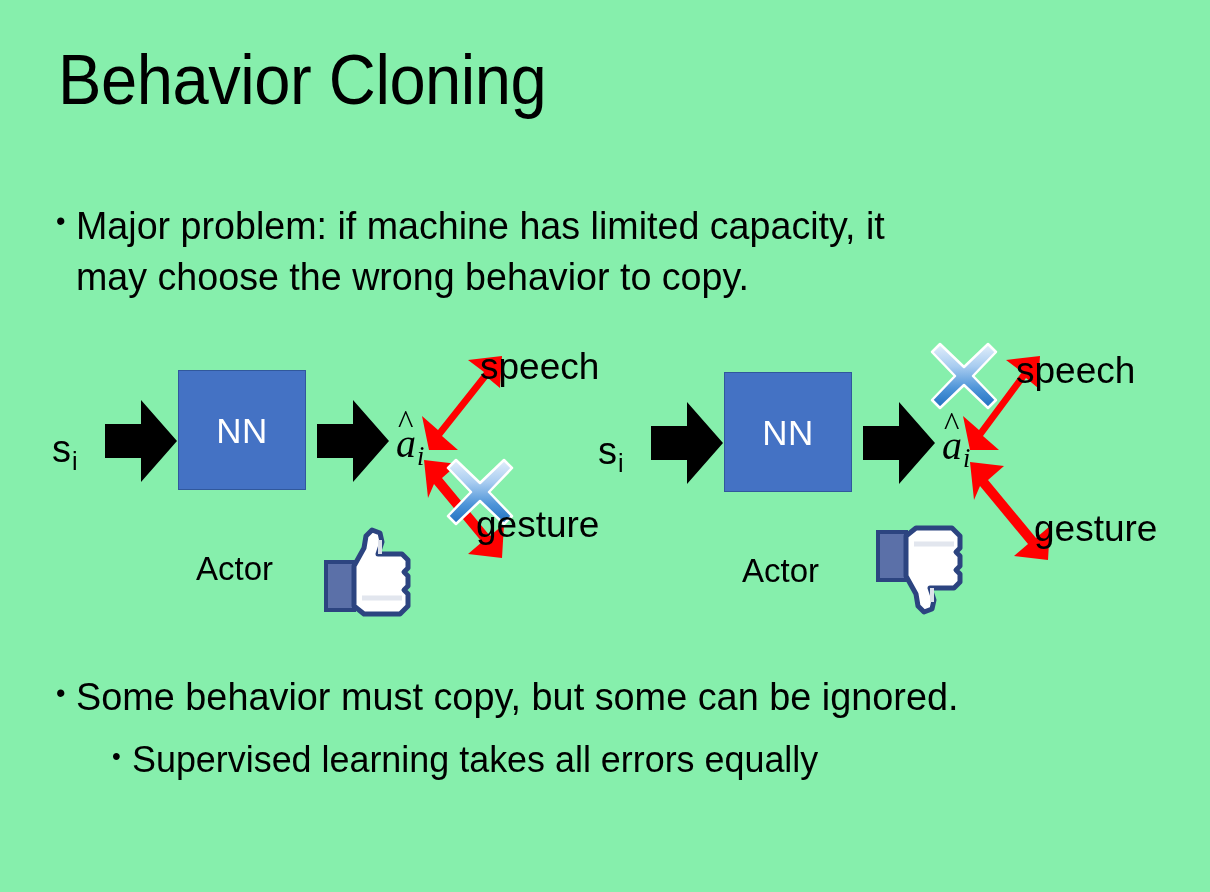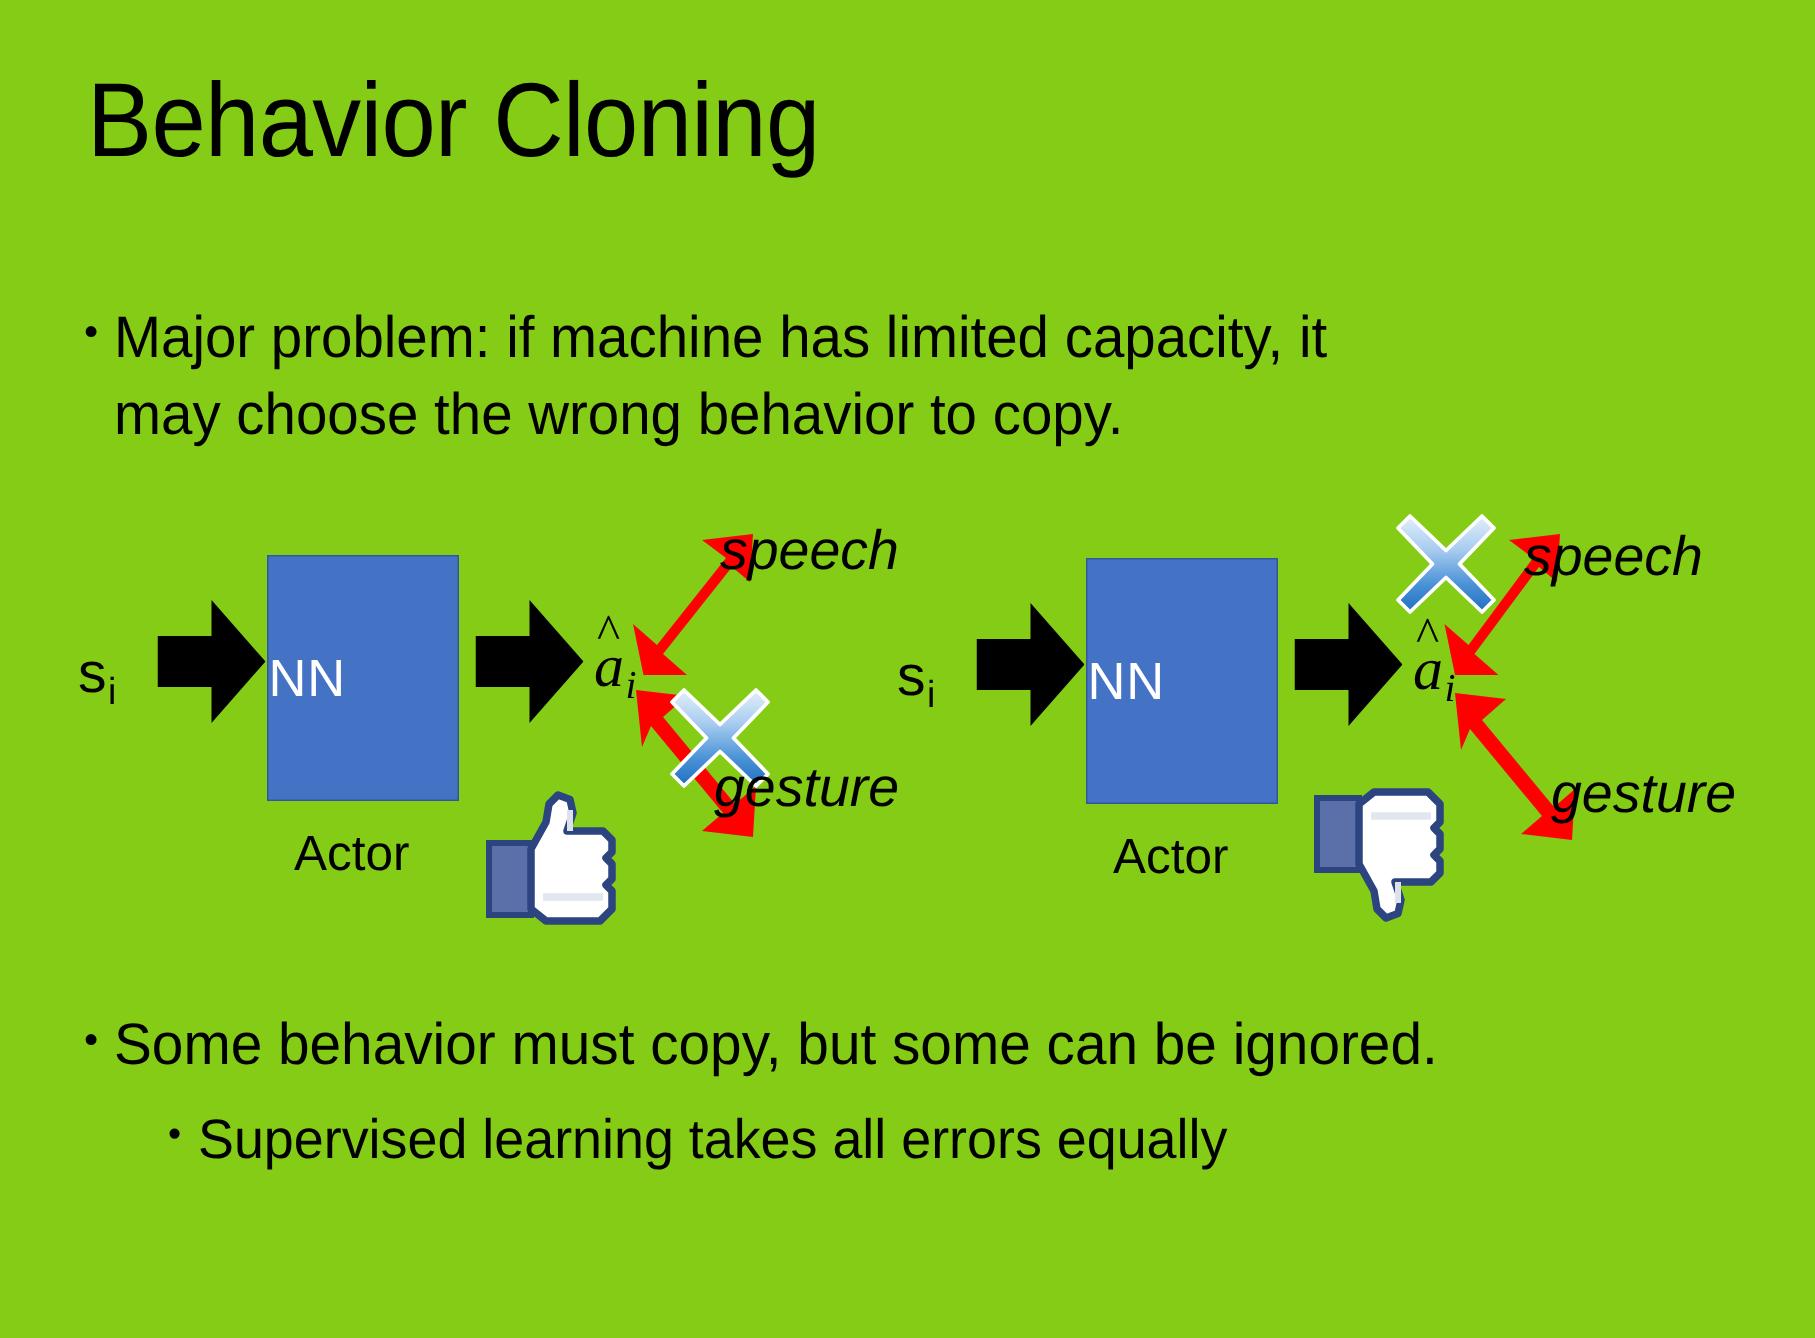--- a/index.html
+++ b/index.html
@@ -13,21 +13,21 @@
     position: relative;
     overflow: hidden;
     font-family: "Liberation Sans", sans-serif;
     color: #000000;
     -webkit-font-smoothing: antialiased;
   }
 
   .slide {
     position: absolute;
     inset: 0;
-    background: #84cc16;
+    background: #86efac;
   }
 
   
   .slide-title {
     position: absolute;
     left: 58px;
     top: 44px;
     font-family: "Liberation Sans", sans-serif;
     font-size: 70px;
     font-weight: 400;
@@ -116,26 +116,27 @@
   .block-arrow {
     position: absolute;
     width: 72px;
     height: 86px;
   }
   .block-arrow svg { display: block; width: 100%; height: 100%; }
 
   .nn-box {
     position: absolute;
     width: 128px;
-    height: 164px;
+    height: 120px;
     background: #4472C4;
     border: 1px solid #31589C;
     box-sizing: border-box;
     display: flex;
     align-items: center;
+    justify-content: center;
   }
   .nn-label {
     font-family: "Liberation Sans", sans-serif;
     font-size: 35px;
     color: #ffffff;
     letter-spacing: 0.5px;
     line-height: 1;
   }
 
   .actor-label {
@@ -180,21 +181,20 @@
   }
   .out-arrow svg { display: block; width: 100%; height: 100%; overflow: visible; }
 
   .modality-label {
     position: absolute;
     font-family: "Liberation Sans", sans-serif;
     font-size: 37px;
     line-height: 1;
     color: #000000;
     white-space: nowrap;
-    font-style: italic;
   }
 
   .x-mark {
     position: absolute;
     width: 72px;
     height: 72px;
   }
   .x-mark svg { display: block; width: 100%; height: 100%; }
 
   .thumb {

